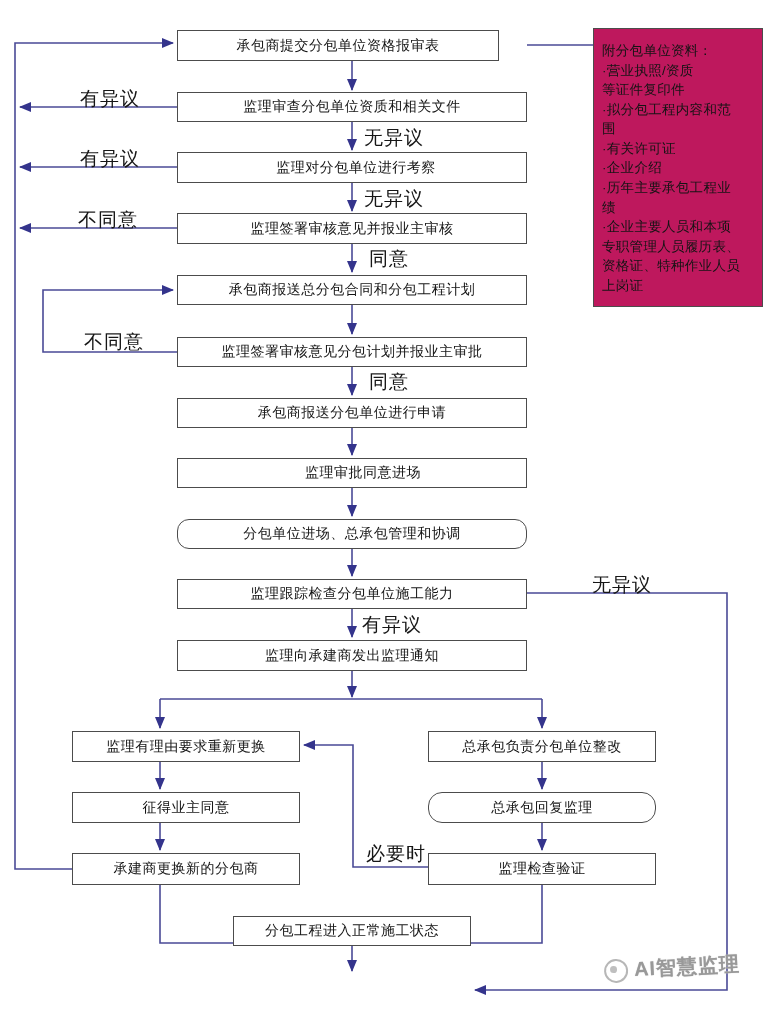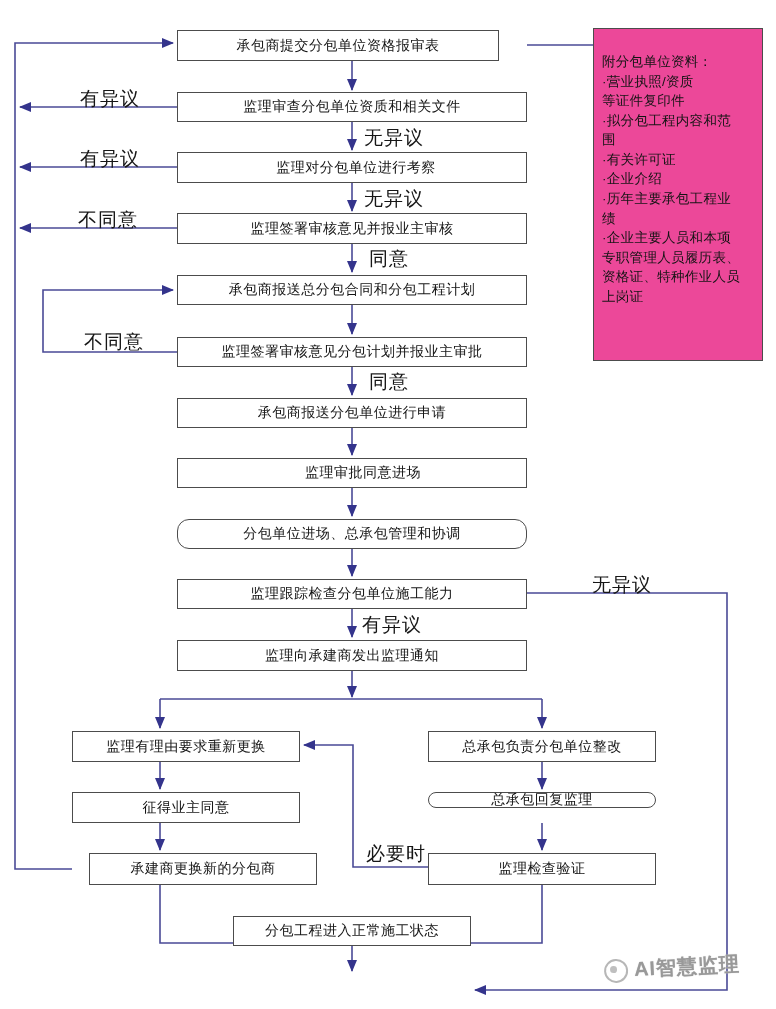--- a/index.html
+++ b/index.html
@@ -12,22 +12,22 @@
   #connectors path{fill:none;stroke:#4a4a96;stroke-width:1.6;}
   .node{
     position:absolute;box-sizing:border-box;border:1.6px solid #4c4c4c;background:#ffffff;
     display:flex;align-items:center;justify-content:center;text-align:center;
     font-size:14px;color:#141414;letter-spacing:0.5px;white-space:nowrap;
   }
   .edge-label{
     position:absolute;font-size:19px;color:#161616;letter-spacing:1px;white-space:nowrap;
   }
   .side-panel{
-    position:absolute;left:593px;top:28px;width:170px;height:333px;box-sizing:border-box;
-    border:1.6px solid #4c4c4c;background:#ec4899;padding:23px 6px 6px 8px;
+    position:absolute;left:593px;top:28px;width:170px;height:279px;box-sizing:border-box;
+    border:1.6px solid #4c4c4c;background:#be185d;padding:12px 6px 6px 8px;
     font-size:13.5px;line-height:1.45;color:#141414;white-space:pre-line;letter-spacing:0.3px;
   }
   .watermark{
     position:absolute;left:604px;top:954px;display:flex;align-items:center;gap:6px;
     color:#9a9a9a;transform:rotate(-3deg);
   }
   .watermark .wm-logo{
     width:24px;height:24px;border:2.5px solid #ababab;border-radius:50%;
     box-sizing:border-box;position:relative;opacity:0.85;
   }
@@ -99,24 +99,24 @@
   <div class="node" style="left:177px;top:275px;width:350px;height:30px;">承包商报送总分包合同和分包工程计划</div>
   <div class="node" style="left:177px;top:337px;width:350px;height:30px;">监理签署审核意见分包计划并报业主审批</div>
   <div class="node" style="left:177px;top:398px;width:350px;height:30px;">承包商报送分包单位进行申请</div>
   <div class="node" style="left:177px;top:458px;width:350px;height:30px;padding-left:22px;">监理审批同意进场</div>
   <div class="node" style="left:177px;top:519px;width:350px;height:30px;border-radius:12px;">分包单位进场、总承包管理和协调</div>
   <div class="node" style="left:177px;top:579px;width:350px;height:30px;">监理跟踪检查分包单位施工能力</div>
   <div class="node" style="left:177px;top:640px;width:350px;height:31px;">监理向承建商发出监理通知</div>
 
   <div class="node" style="left:72px;top:731px;width:228px;height:31px;">监理有理由要求重新更换</div>
   <div class="node" style="left:72px;top:792px;width:228px;height:31px;">征得业主同意</div>
-  <div class="node" style="left:72px;top:853px;width:228px;height:32px;margin-left:17px;">承建商更换新的分包商</div>
+  <div class="node" style="left:72px;top:853px;width:228px;height:32px;">承建商更换新的分包商</div>
 
   <div class="node" style="left:428px;top:731px;width:228px;height:31px;">总承包负责分包单位整改</div>
-  <div class="node" style="left:428px;top:792px;width:228px;height:16px;border-radius:14px;">总承包回复监理</div>
+  <div class="node" style="left:428px;top:792px;width:228px;height:31px;border-radius:14px;">总承包回复监理</div>
   <div class="node" style="left:428px;top:853px;width:228px;height:32px;">监理检查验证</div>
 
   <div class="node" style="left:233px;top:916px;width:238px;height:30px;">分包工程进入正常施工状态</div>
 
   <div class="side-panel">附分包单位资料：
 ·营业执照/资质
 等证件复印件
 ·拟分包工程内容和范
 围
 ·有关许可证

